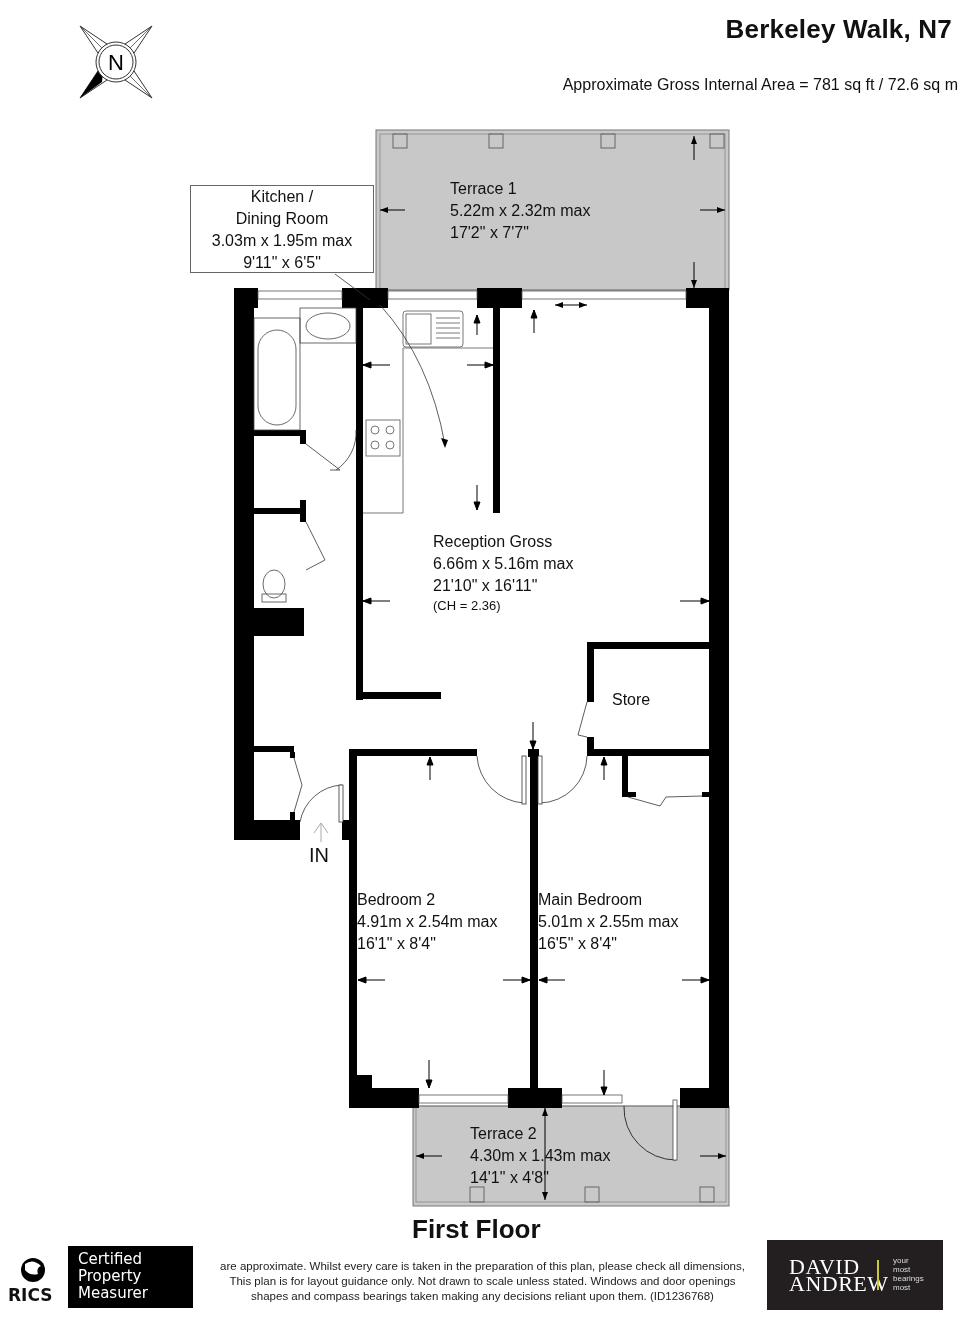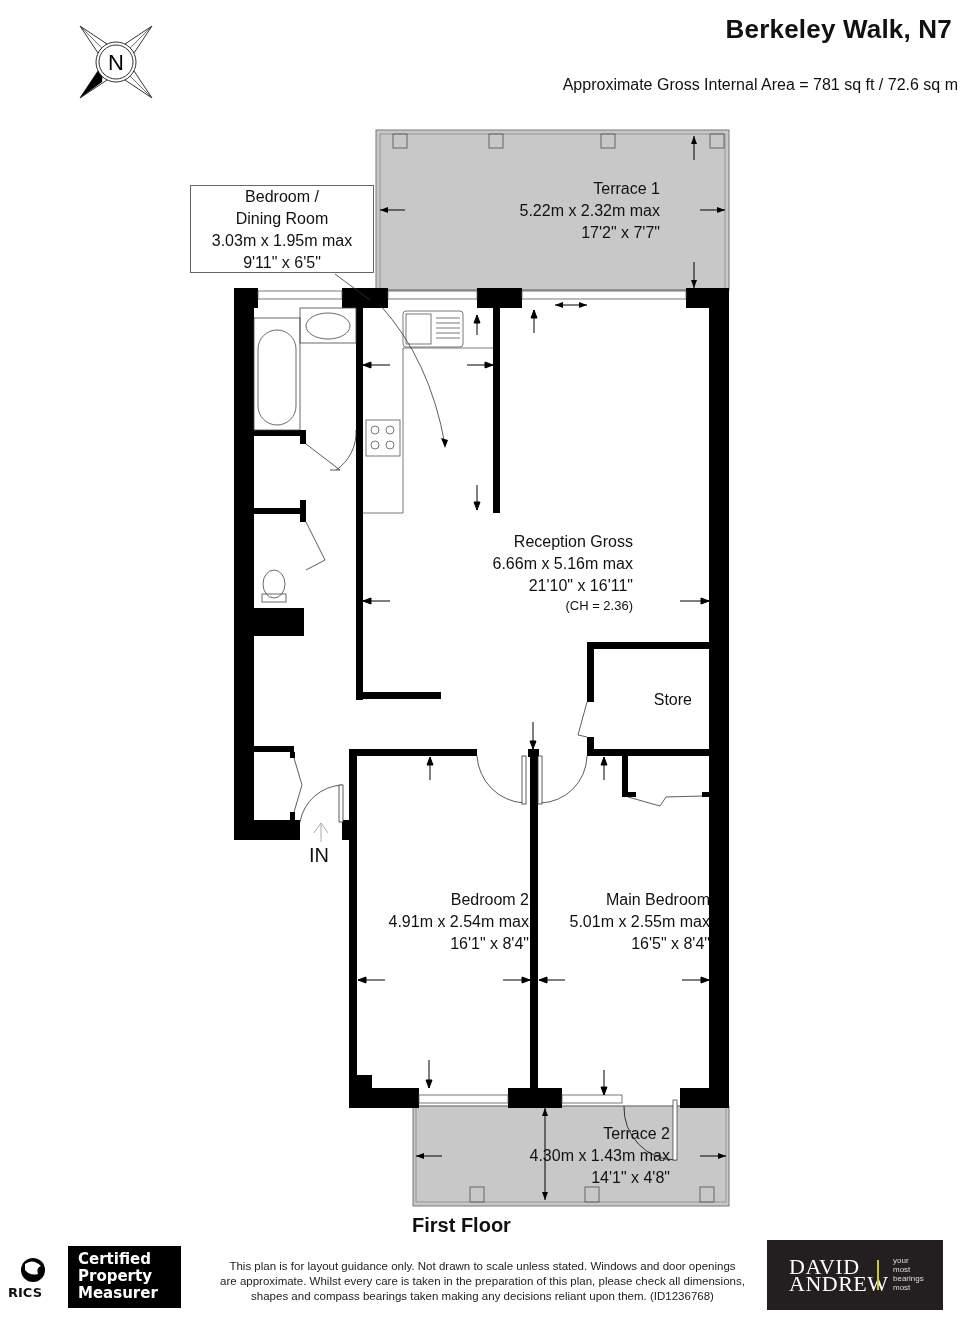--- a/index.html
+++ b/index.html
@@ -1,28 +1,28 @@
 <!DOCTYPE html>
 <html><head>
 <meta charset="utf-8">
 <style>
   html, body { margin:0; padding:0; background:#ffffff; }
   body { width:980px; height:1334px; position:relative; overflow:hidden; font-family:"Liberation Sans", sans-serif; color:#111; }
   .title { position:absolute; right:28px; top:14px; font-size:26px; font-weight:bold; letter-spacing:0.2px; }
   .area { position:absolute; right:22px; top:76px; font-size:16px; }
   .compass { position:absolute; left:76px; top:22px; width:80px; height:80px; }
   svg.plan { position:absolute; left:0; top:0; }
-  .room-label { position:absolute; text-align:right; font-size:16px; line-height:22px; }
+  .room-label { position:absolute; text-align:left; font-size:16px; line-height:22px; }
   .room-label .small { font-size:13px; line-height:18px; }
   .kbox { position:absolute; left:190px; top:185px; width:184px; height:88px; border:1px solid #666; background:#fff; text-align:center; font-size:16px; line-height:22px; padding-top:0; box-sizing:border-box; }
-  .floor-name { position:absolute; left:412px; top:1214px; font-size:20px; font-weight:bold; }
+  .floor-name { position:absolute; left:412px; top:1214px; font-size:26px; font-weight:bold; }
   .in-label { position:absolute; left:309px; top:844px; font-size:20px; }
   .footer-rics { position:absolute; left:8px; top:1254px; width:50px; height:56px; }
-  .rics-text { position:absolute; left:8px; top:1285px; font-size:13px; font-weight:bold; font-family:"DejaVu Sans", sans-serif; }
-  .cpm { position:absolute; left:68px; top:1246px; width:113px; height:62px; background:#000; color:#fff; font-family:"DejaVu Sans", sans-serif; font-weight:bold; font-size:15px; line-height:17px; padding:5px 0 0 10px; box-sizing:border-box; }
+  .rics-text { position:absolute; left:8px; top:1285px; font-size:17px; font-weight:bold; font-family:"DejaVu Sans", sans-serif; }
+  .cpm { position:absolute; left:68px; top:1246px; width:125px; height:62px; background:#000; color:#fff; font-family:"DejaVu Sans", sans-serif; font-weight:normal; font-size:15px; line-height:17px; padding:5px 0 0 10px; box-sizing:border-box; }
   .disclaimer { position:absolute; left:200px; top:1259px; width:565px; text-align:center; font-size:11.5px; line-height:15px; color:#222; }
   .da { position:absolute; left:767px; top:1240px; width:176px; height:70px; background:#231f20; }
   .da-name { position:absolute; left:22px; top:18px; color:#fff; font-family:"Liberation Serif", serif; font-size:22px; line-height:17px; letter-spacing:0.5px; }
   .da-bar { position:absolute; left:110px; top:20px; width:2px; height:30px; background:#c8c83a; }
   .da-tag { position:absolute; left:118px; top:16px; color:#ddd; font-size:8px; line-height:9px;margin-left:8px; }
 </style>
 </head>
 <body>
 
 <div class="title">Berkeley Walk, N7</div>
@@ -222,21 +222,21 @@
   </g>
 </svg>
 
 <div class="room-label" style="left:450px; top:178px; width:210px;">
   <div>Terrace 1</div>
   <div>5.22m x 2.32m max</div>
   <div>17'2" x 7'7"</div>
 </div>
 
 <div class="kbox">
-  <div>Bedroom /</div>
+  <div>Kitchen /</div>
   <div>Dining Room</div>
   <div>3.03m x 1.95m max</div>
   <div>9'11" x 6'5"</div>
 </div>
 
 <div class="room-label" style="left:433px; top:531px; width:200px;">
   <div>Reception Gross</div>
   <div>6.66m x 5.16m max</div>
   <div>21'10" x 16'11"</div>
   <div class="small">(CH = 2.36)</div>
@@ -274,22 +274,22 @@
 </svg>
 <div class="rics-text">RICS</div>
 
 <div class="cpm">
   <div>Certified</div>
   <div>Property</div>
   <div>Measurer</div>
 </div>
 
 <div class="disclaimer">
+  <div>are approximate. Whilst every care is taken in the preparation of this plan, please check all dimensions,</div>
   <div>This plan is for layout guidance only. Not drawn to scale unless stated. Windows and door openings</div>
-  <div>are approximate. Whilst every care is taken in the preparation of this plan, please check all dimensions,</div>
   <div>shapes and compass bearings taken making any decisions reliant upon them. (ID1236768)</div>
 </div>
 
 <div class="da">
   <div class="da-name">
     <div>DAVID</div>
     <div>ANDREW</div>
   </div>
   <div class="da-bar"></div>
   <div class="da-tag">

